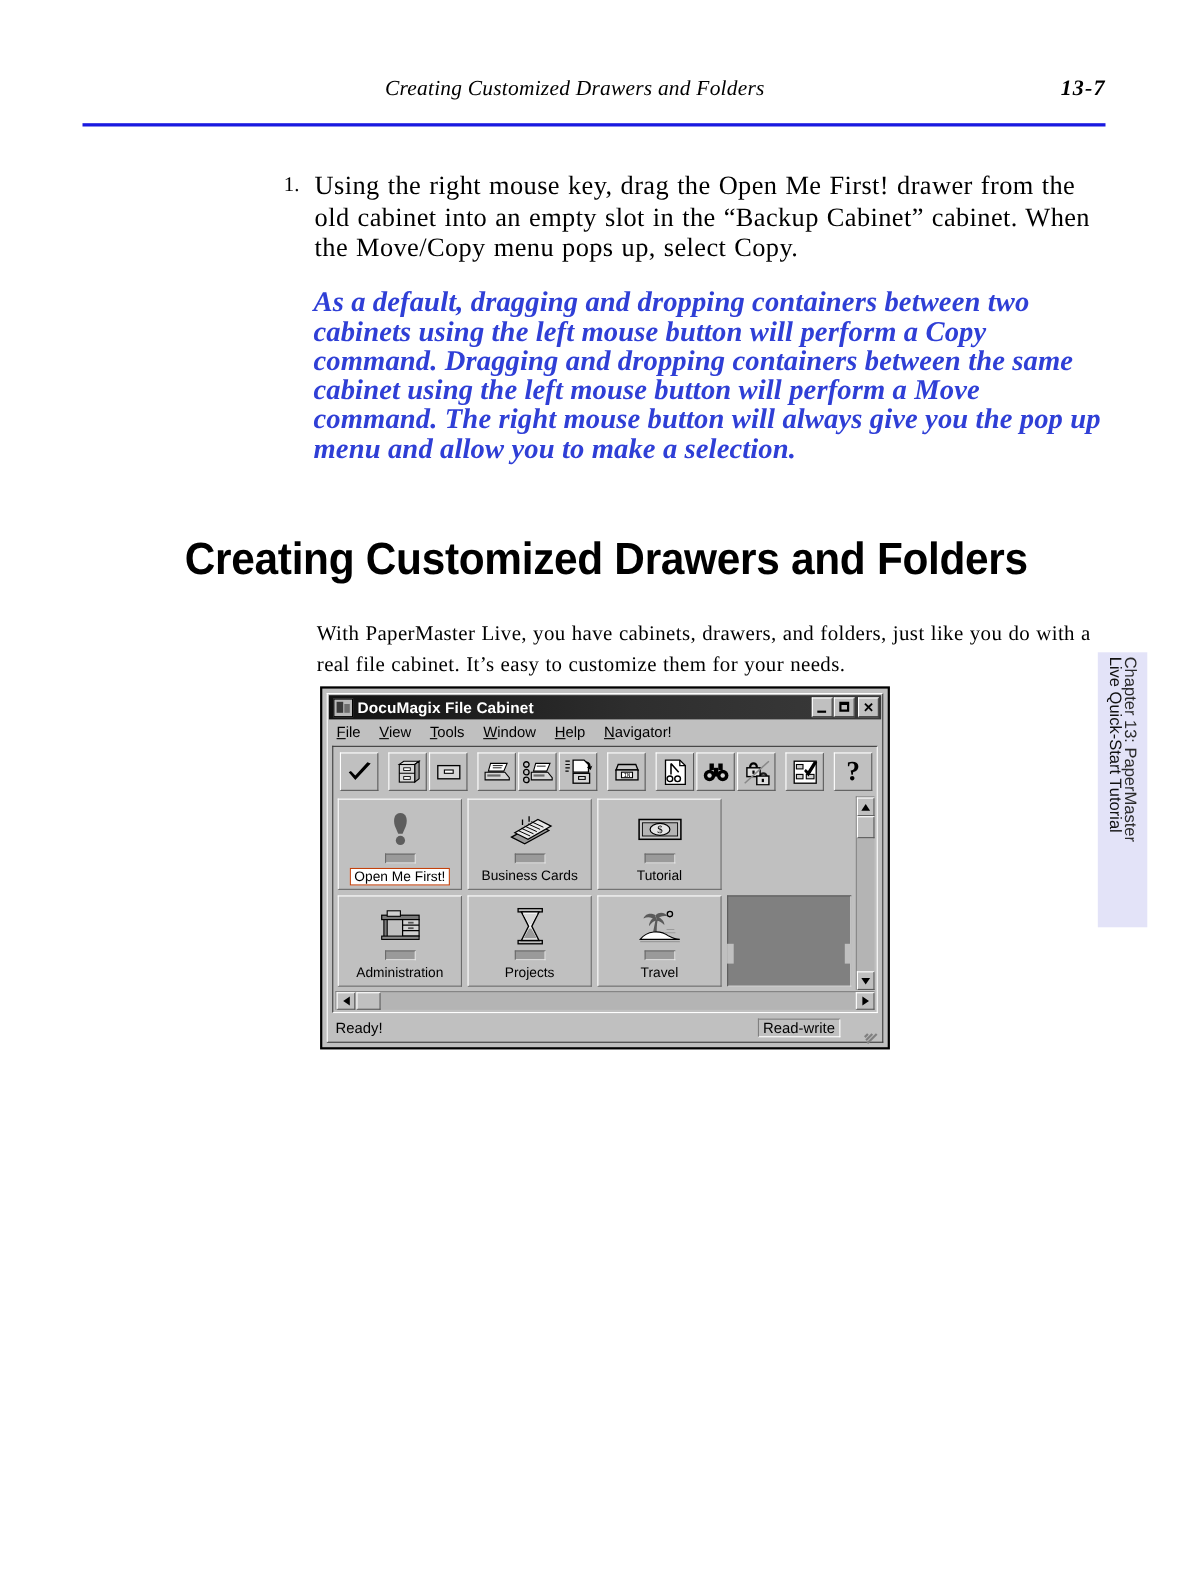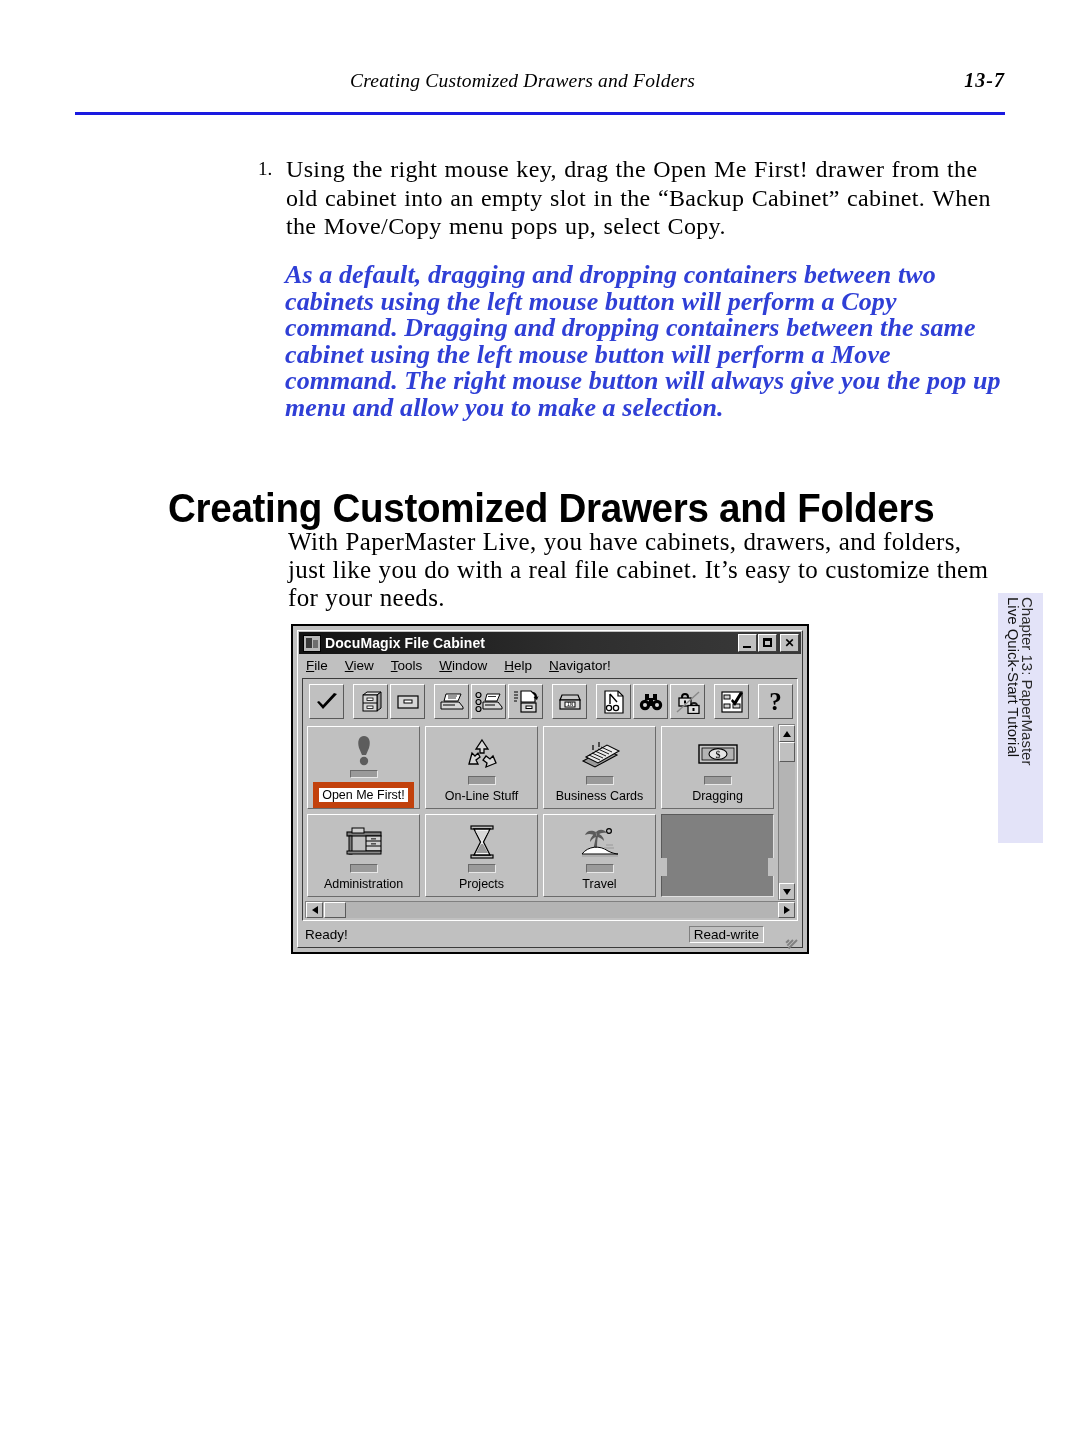--- a/index.html
+++ b/index.html
@@ -65,23 +65,23 @@
     font-family:"Liberation Sans", sans-serif;
     font-size:41px; font-weight:bold;
     letter-spacing:-0.3px;
     transform:scaleX(0.94); transform-origin:left center;
     white-space:nowrap;
     color:#000;
   }
 
   
   #intro-para {
-    position:absolute; left:288px; top:528px; width:716px;
+    position:absolute; left:288px; top:563px; width:716px;
     font-family:"Liberation Serif", serif;
-    font-size:25px; line-height:28px;
+    font-size:19px; line-height:28px;
     letter-spacing:.35px; word-spacing:.5px;
   }
 
   
   #side-tab {
     position:absolute; left:998px; top:593px; width:45px; height:250px;
     background:#e3e3f8;
     overflow:hidden;
   }
   #side-tab-inner {
@@ -215,21 +215,21 @@
     background:#9a9a9a;
     border-top:1.5px solid #6a6a6a; border-left:1.5px solid #6a6a6a;
     border-right:1.5px solid #e8e8e8; border-bottom:1.5px solid #e8e8e8;
     box-sizing:border-box;
   }
   .drawer-label {
     margin-top:4px; font-size:12.5px; color:#000;
     font-family:"Liberation Sans", sans-serif; white-space:nowrap;
   }
   .drawer-label.selected {
-    background:#fff; border:6px solid #c2410c; padding:0 3px;
+    background:#fff; border:1px solid #c2410c; padding:0 3px;
   }
   .drawer-tile.empty {
     background:#808080;
     border-top:1.5px solid #5a5a5a; border-left:1.5px solid #5a5a5a;
     border-right:1.5px solid #e0e0e0; border-bottom:1.5px solid #e0e0e0;
   }
   .drawer-tile.empty:before,
   .drawer-tile.empty:after {
     content:""; position:absolute; width:6px; height:18px; background:#c0c0c0;
     top:50%; margin-top:2px;
@@ -489,33 +489,20 @@
                 <svg width="22" height="34" viewBox="0 0 22 34">
                   <path d="M11 2 C16 2 18 7 16 14 L13 21 L9 21 L6 14 C4 7 6 2 11 2 Z" fill="#5d5d5d"></path>
                   <circle cx="11" cy="27" r="4.2" fill="#5d5d5d"></circle>
                 </svg>
               </div>
               <div class="drawer-handle"></div>
               <div class="drawer-label selected">Open Me First!</div>
             </div>
           </div>
 
-          <div class="drawer-cell">
-            <div class="drawer-tile">
-              <div class="drawer-icon">
-                <svg width="34" height="32" viewBox="0 0 34 32">
-                  <path d="M17 2 L23 11 L19 11 L19 15 L15 15 L15 11 L11 11 Z" fill="#d8d8d8" stroke="#000" stroke-width="1.3"></path>
-                  <path d="M4 26 L7 15 L10 18 L13 15 L15 19 L11 22 L13 26 Z" fill="#d8d8d8" stroke="#000" stroke-width="1.3"></path>
-                  <path d="M31 25 L21 29 L22 25 L18 22 L21 18 L25 21 L28 18 Z" fill="#d8d8d8" stroke="#000" stroke-width="1.3"></path>
-                </svg>
-              </div>
-              <div class="drawer-handle"></div>
-              <div class="drawer-label">On-Line Stuff</div>
-            </div>
-          </div>
 
           <div class="drawer-cell">
             <div class="drawer-tile">
               <div class="drawer-icon">
                 <svg width="42" height="30" viewBox="0 0 42 30">
                   <path d="M4 22 L16 28 L38 16 L26 10 Z" fill="#9a9a9a" stroke="#000" stroke-width="1.1"></path>
                   <path d="M7 18 L19 24 L40 12 L28 6 Z" fill="#e8e8e8" stroke="#000" stroke-width="1.1"></path>
                   <path d="M10 16 L21 21 M13 14 L24 19 M16 12 L27 17 M19 10 L30 15 M22 8 L33 13" stroke="#000" stroke-width="0.9"></path>
                   <path d="M14 6 L14 11 M20 3 L20 8" stroke="#000" stroke-width="1.2"></path>
                 </svg>
@@ -529,21 +516,21 @@
             <div class="drawer-tile">
               <div class="drawer-icon">
                 <svg width="42" height="24" viewBox="0 0 42 24">
                   <rect x="2" y="3" width="38" height="18" fill="#c8c8c8" stroke="#000" stroke-width="1.4"></rect>
                   <rect x="5" y="6" width="32" height="12" fill="#b4b4b4" stroke="#000" stroke-width="0.8"></rect>
                   <ellipse cx="21" cy="12" rx="9" ry="5.4" fill="#e4e4e4" stroke="#000" stroke-width="1.1"></ellipse>
                   <text x="21" y="15.6" font-size="10" text-anchor="middle" font-family="serif" fill="#000">$</text>
                 </svg>
               </div>
               <div class="drawer-handle"></div>
-              <div class="drawer-label">Dragging</div>
+              <div class="drawer-label">Tutorial</div>
             </div>
           </div>
 
         </div>
         <div class="drawer-row">
 
           <div class="drawer-cell">
             <div class="drawer-tile">
               <div class="drawer-icon">
                 <svg width="40" height="30" viewBox="0 0 40 30">

